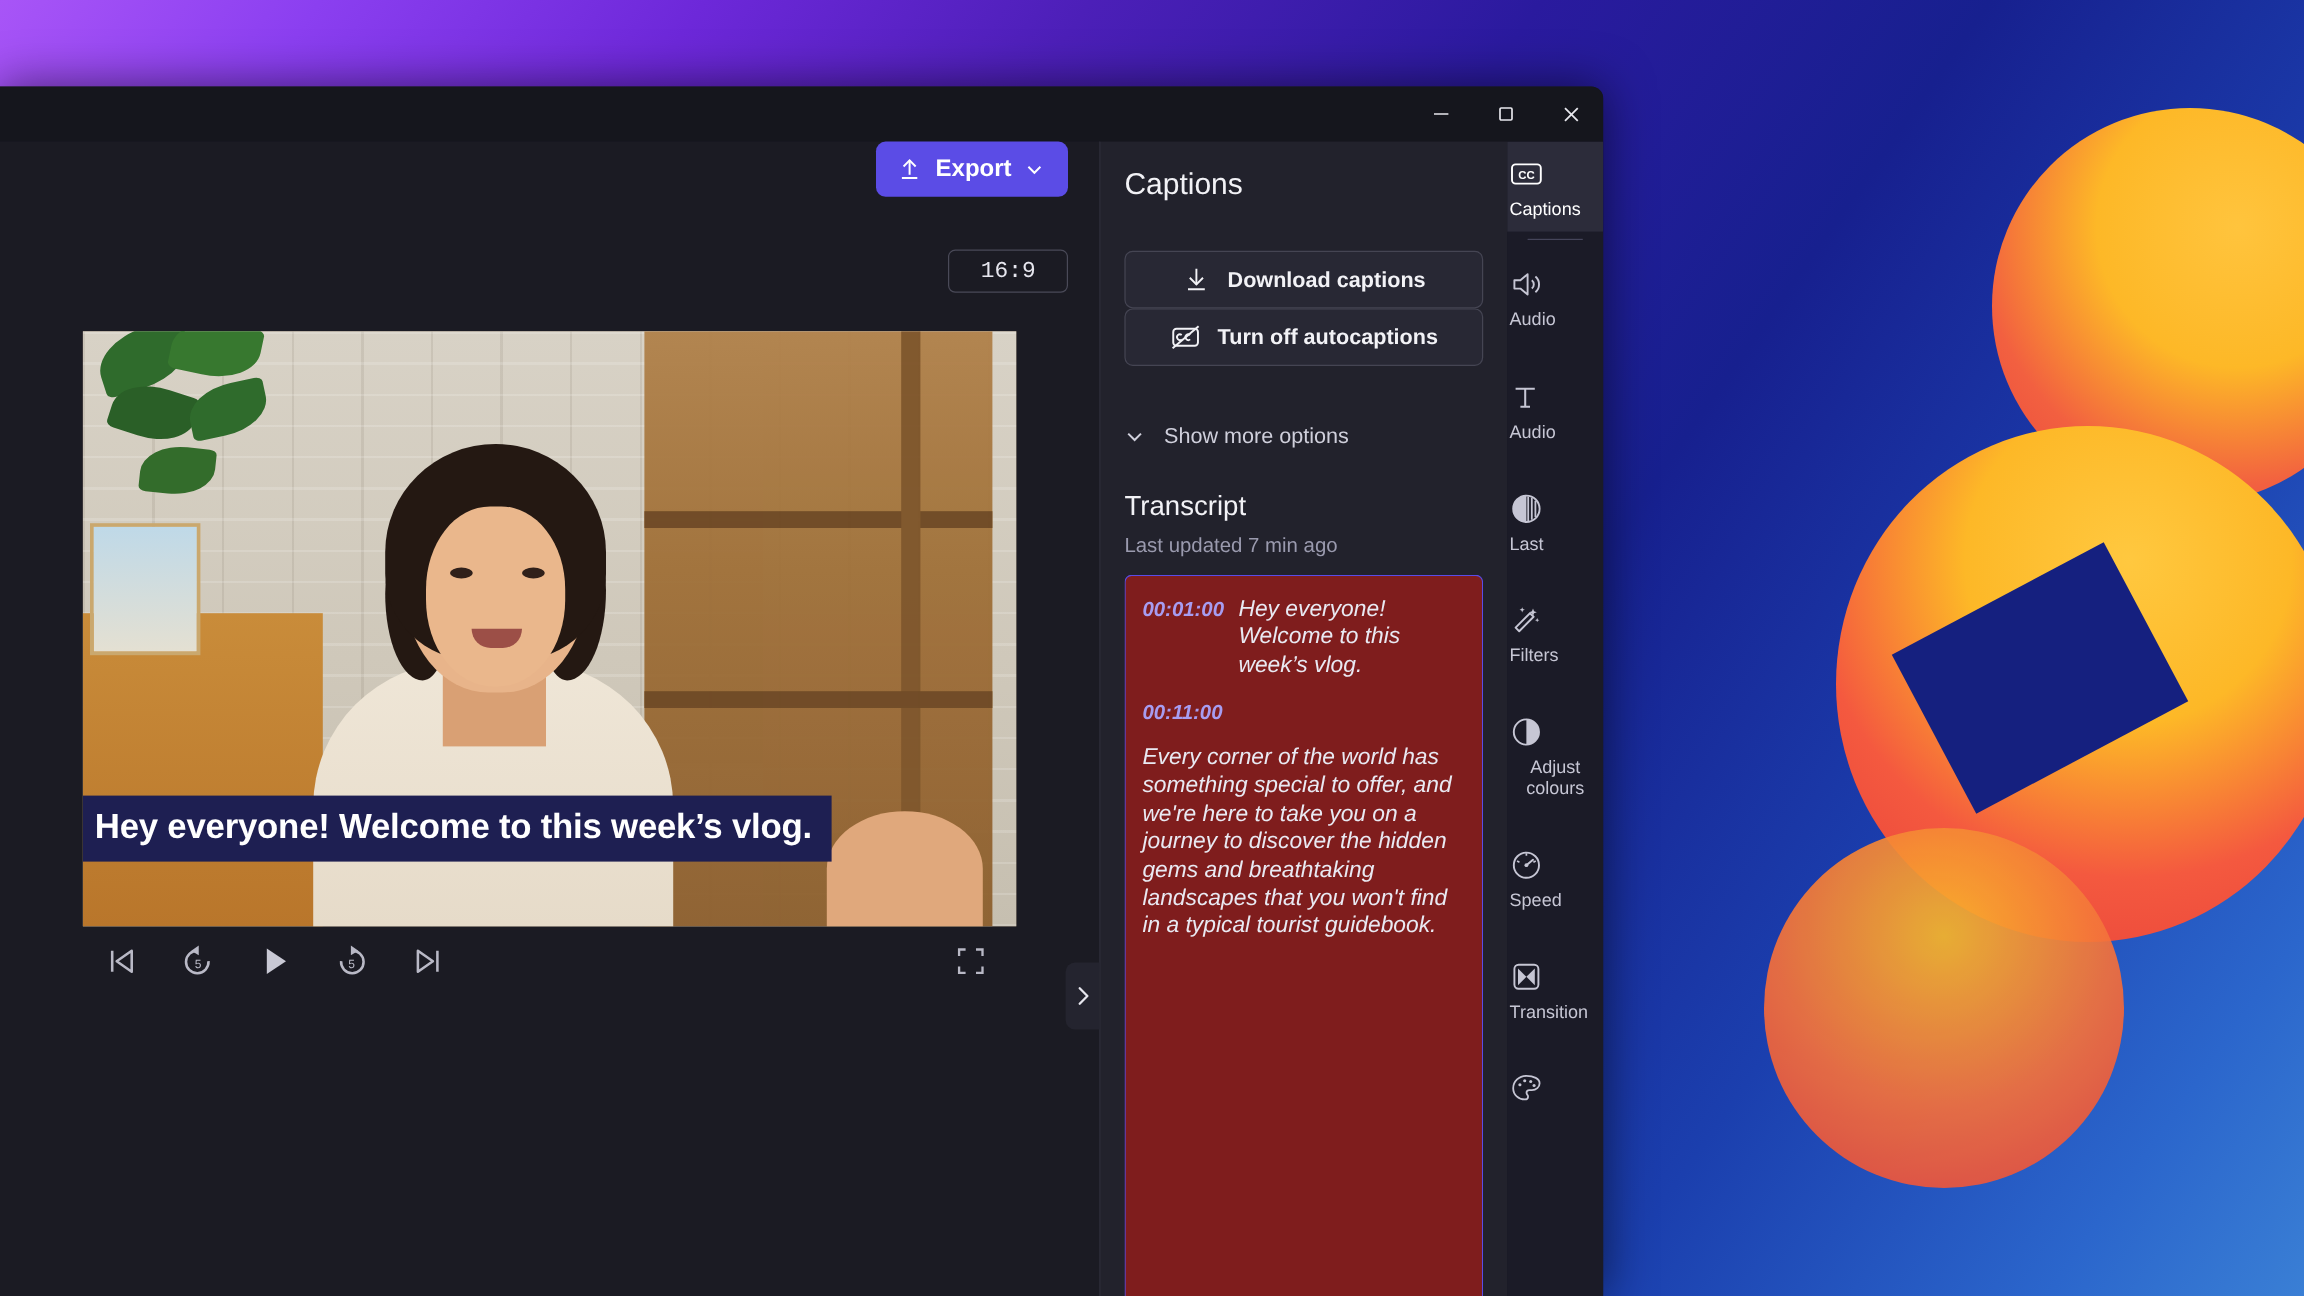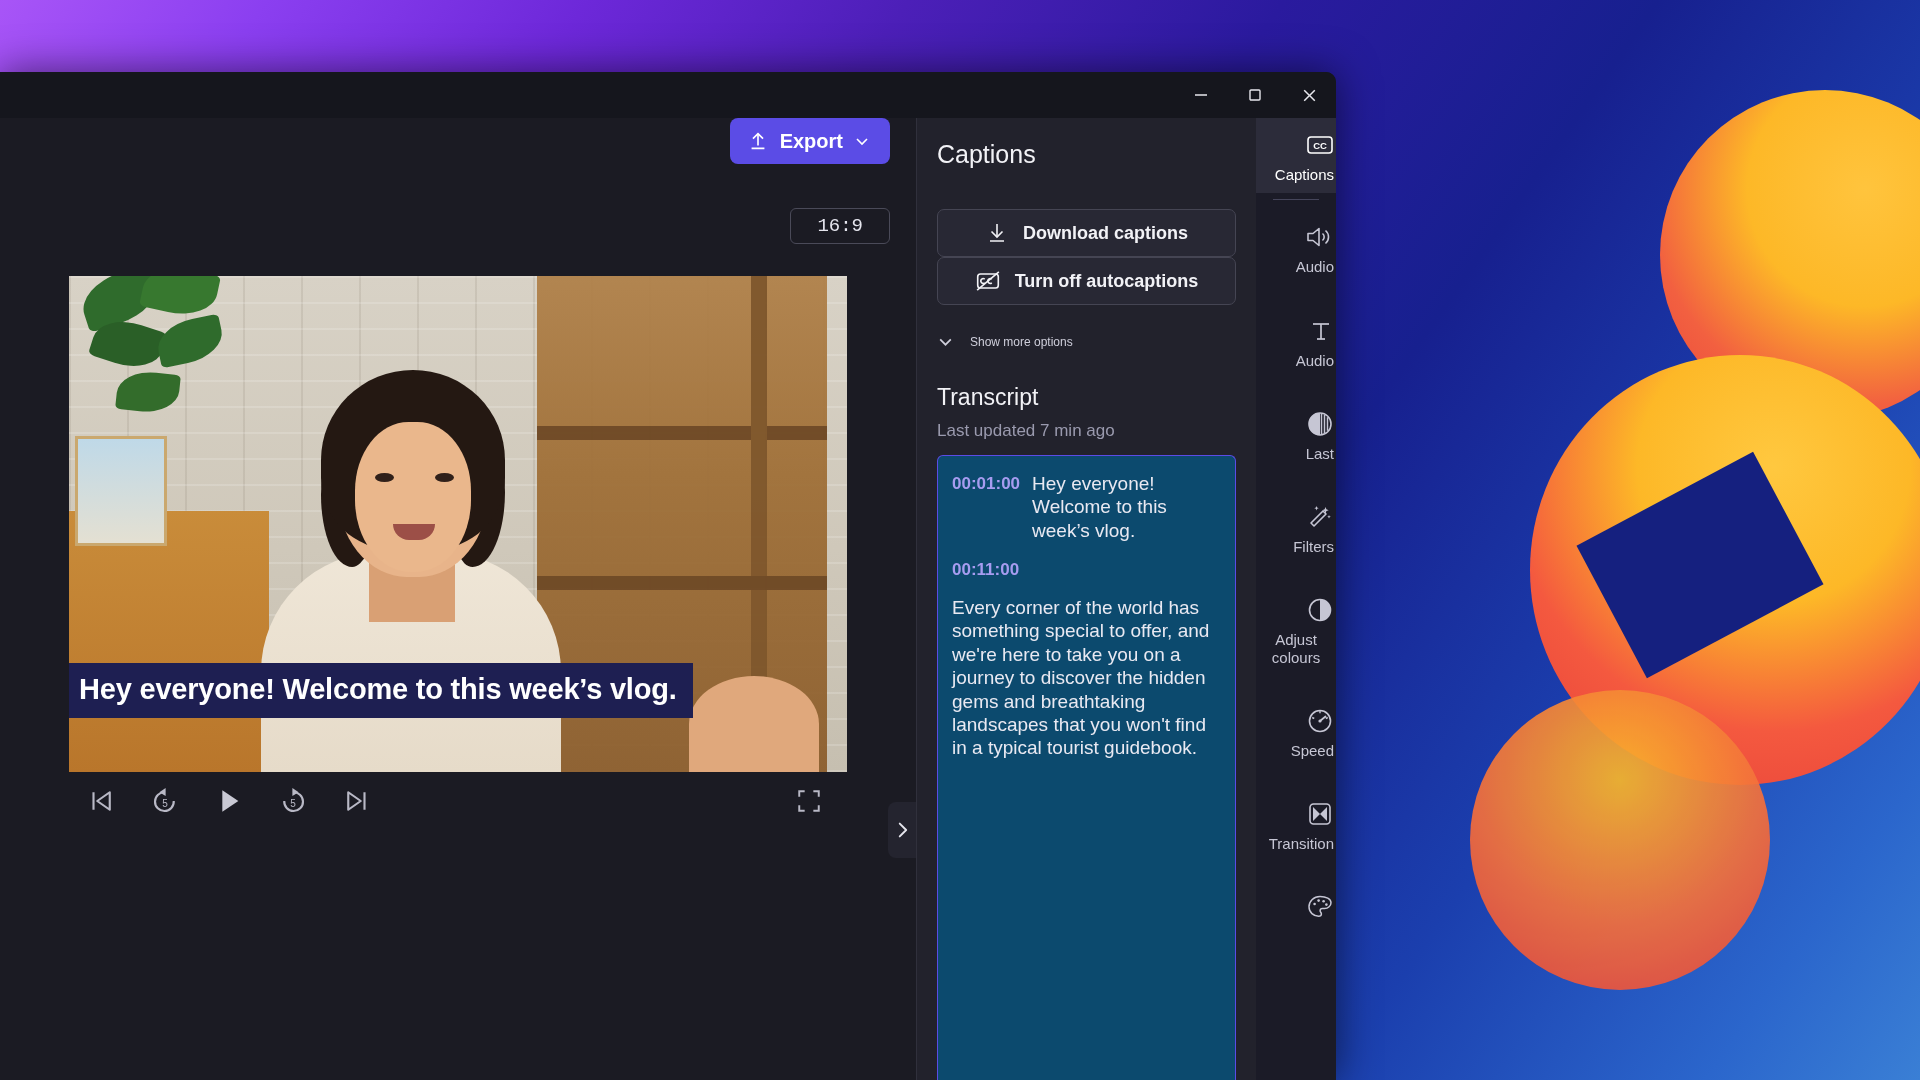--- a/index.html
+++ b/index.html
@@ -338,22 +338,22 @@
     cursor: pointer;
     flex: none;
   }
   #download-captions-button { margin-top: 18px; }
 
   #show-more-options {
     display: flex;
     align-items: center;
     gap: 16px;
     color: #cfcfdb;
-    font-size: 12px;
-    margin-top: 28px;
+    font-size: 18px;
+    margin-top: 48px;
     cursor: pointer;
     flex: none;
   }
 
   #transcript-heading {
     font-size: 23px;
     color: #f2f2f6;
     margin-top: 34px;
     flex: none;
   }
@@ -362,25 +362,26 @@
     color: #9a9aae;
     margin-top: 10px;
     margin-bottom: 14px;
     flex: none;
   }
 
   #transcript-box {
     border: 1px solid #5b4ce6;
     border-radius: 6px 6px 0 0;
     border-bottom: none;
-    background: #0c4a6e;
+    background: #7f1d1d;
     padding: 16px 10px 0 14px;
     flex: 1;
     min-height: 0;
     overflow: hidden;
+    font-style: italic;
   }
   .transcript-entry {
     display: flex;
     gap: 12px;
     margin-bottom: 16px;
   }
   .transcript-time {
     color: #a79cf0;
     font-size: 17px;
     font-weight: bold;
@@ -404,21 +405,21 @@
     display: flex;
     flex-direction: column;
     align-items: center;
     overflow: hidden;
   }
   .tool-item {
     width: 80px;
     padding: 12px 2px 10px 2px;
     display: flex;
     flex-direction: column;
-    align-items: flex-end;
+    align-items: flex-start;
     gap: 6px;
     color: #c6c6d4;
     font-size: 15px;
     cursor: pointer;
     flex: none;
     text-align: center;
     line-height: 1.15;
   }
   .tool-item.active { background: #2c2c3a; color: #ffffff; }
   .tool-icon { height: 30px; display: flex; align-items: center; justify-content: center; }

